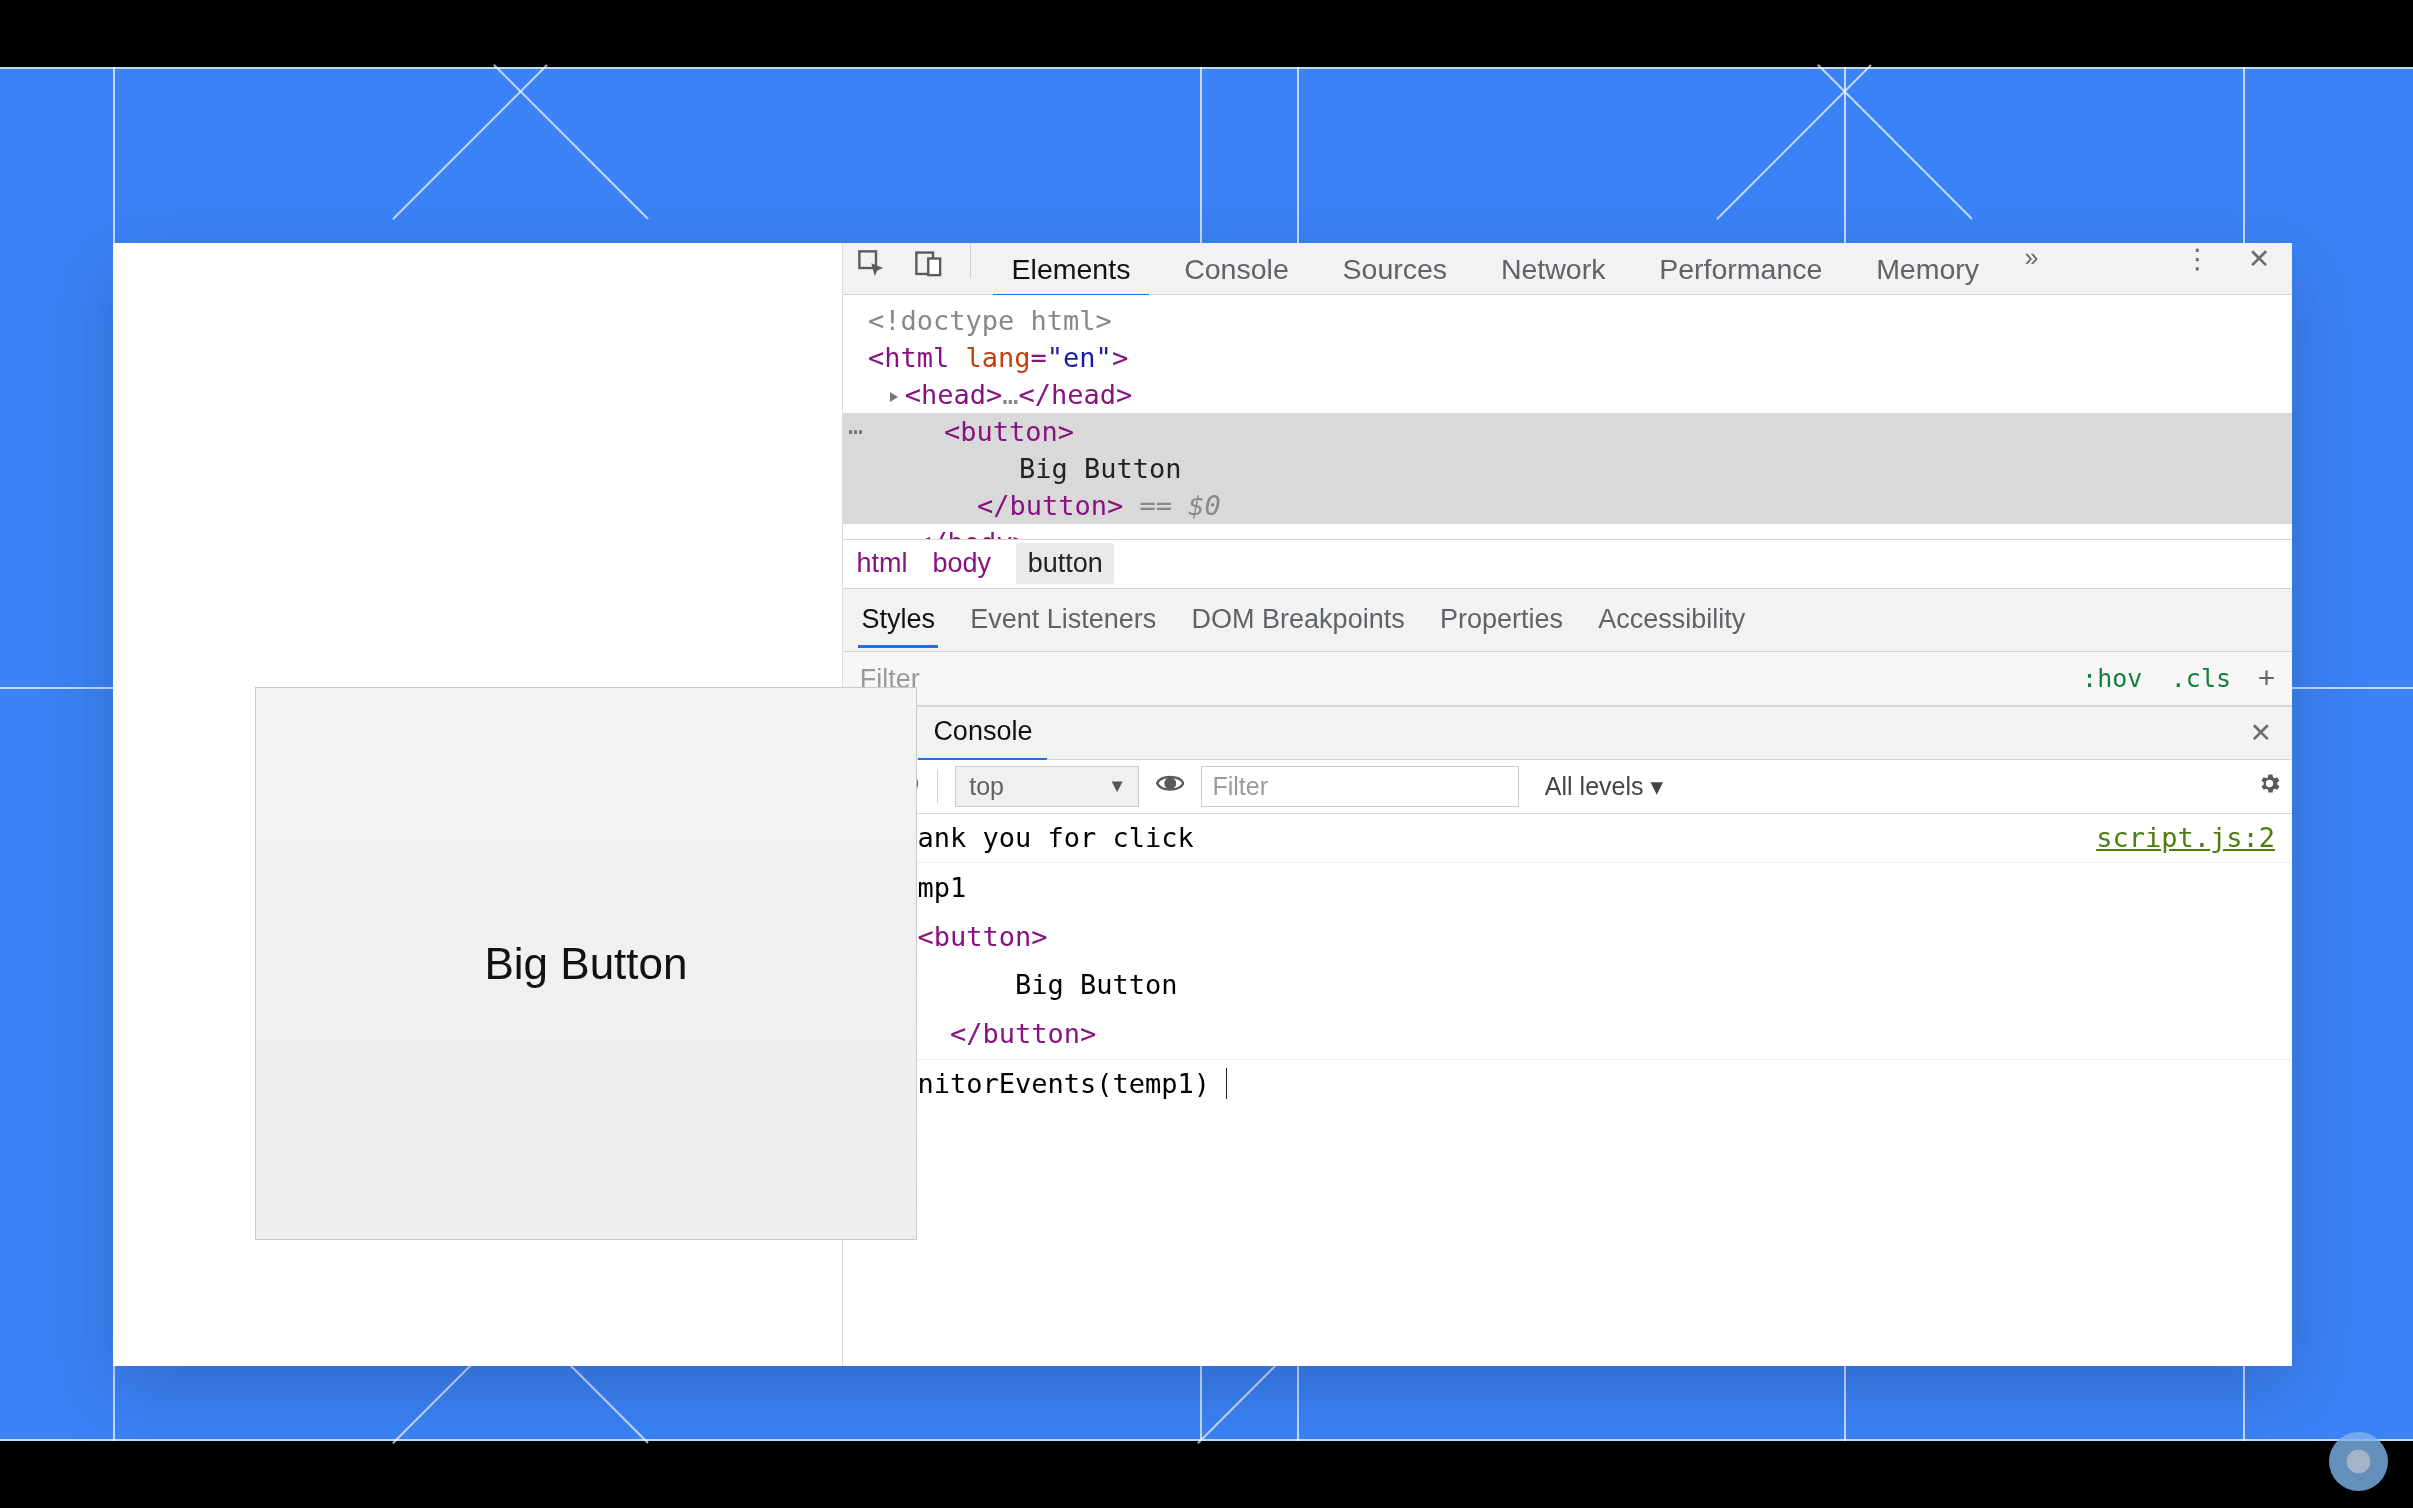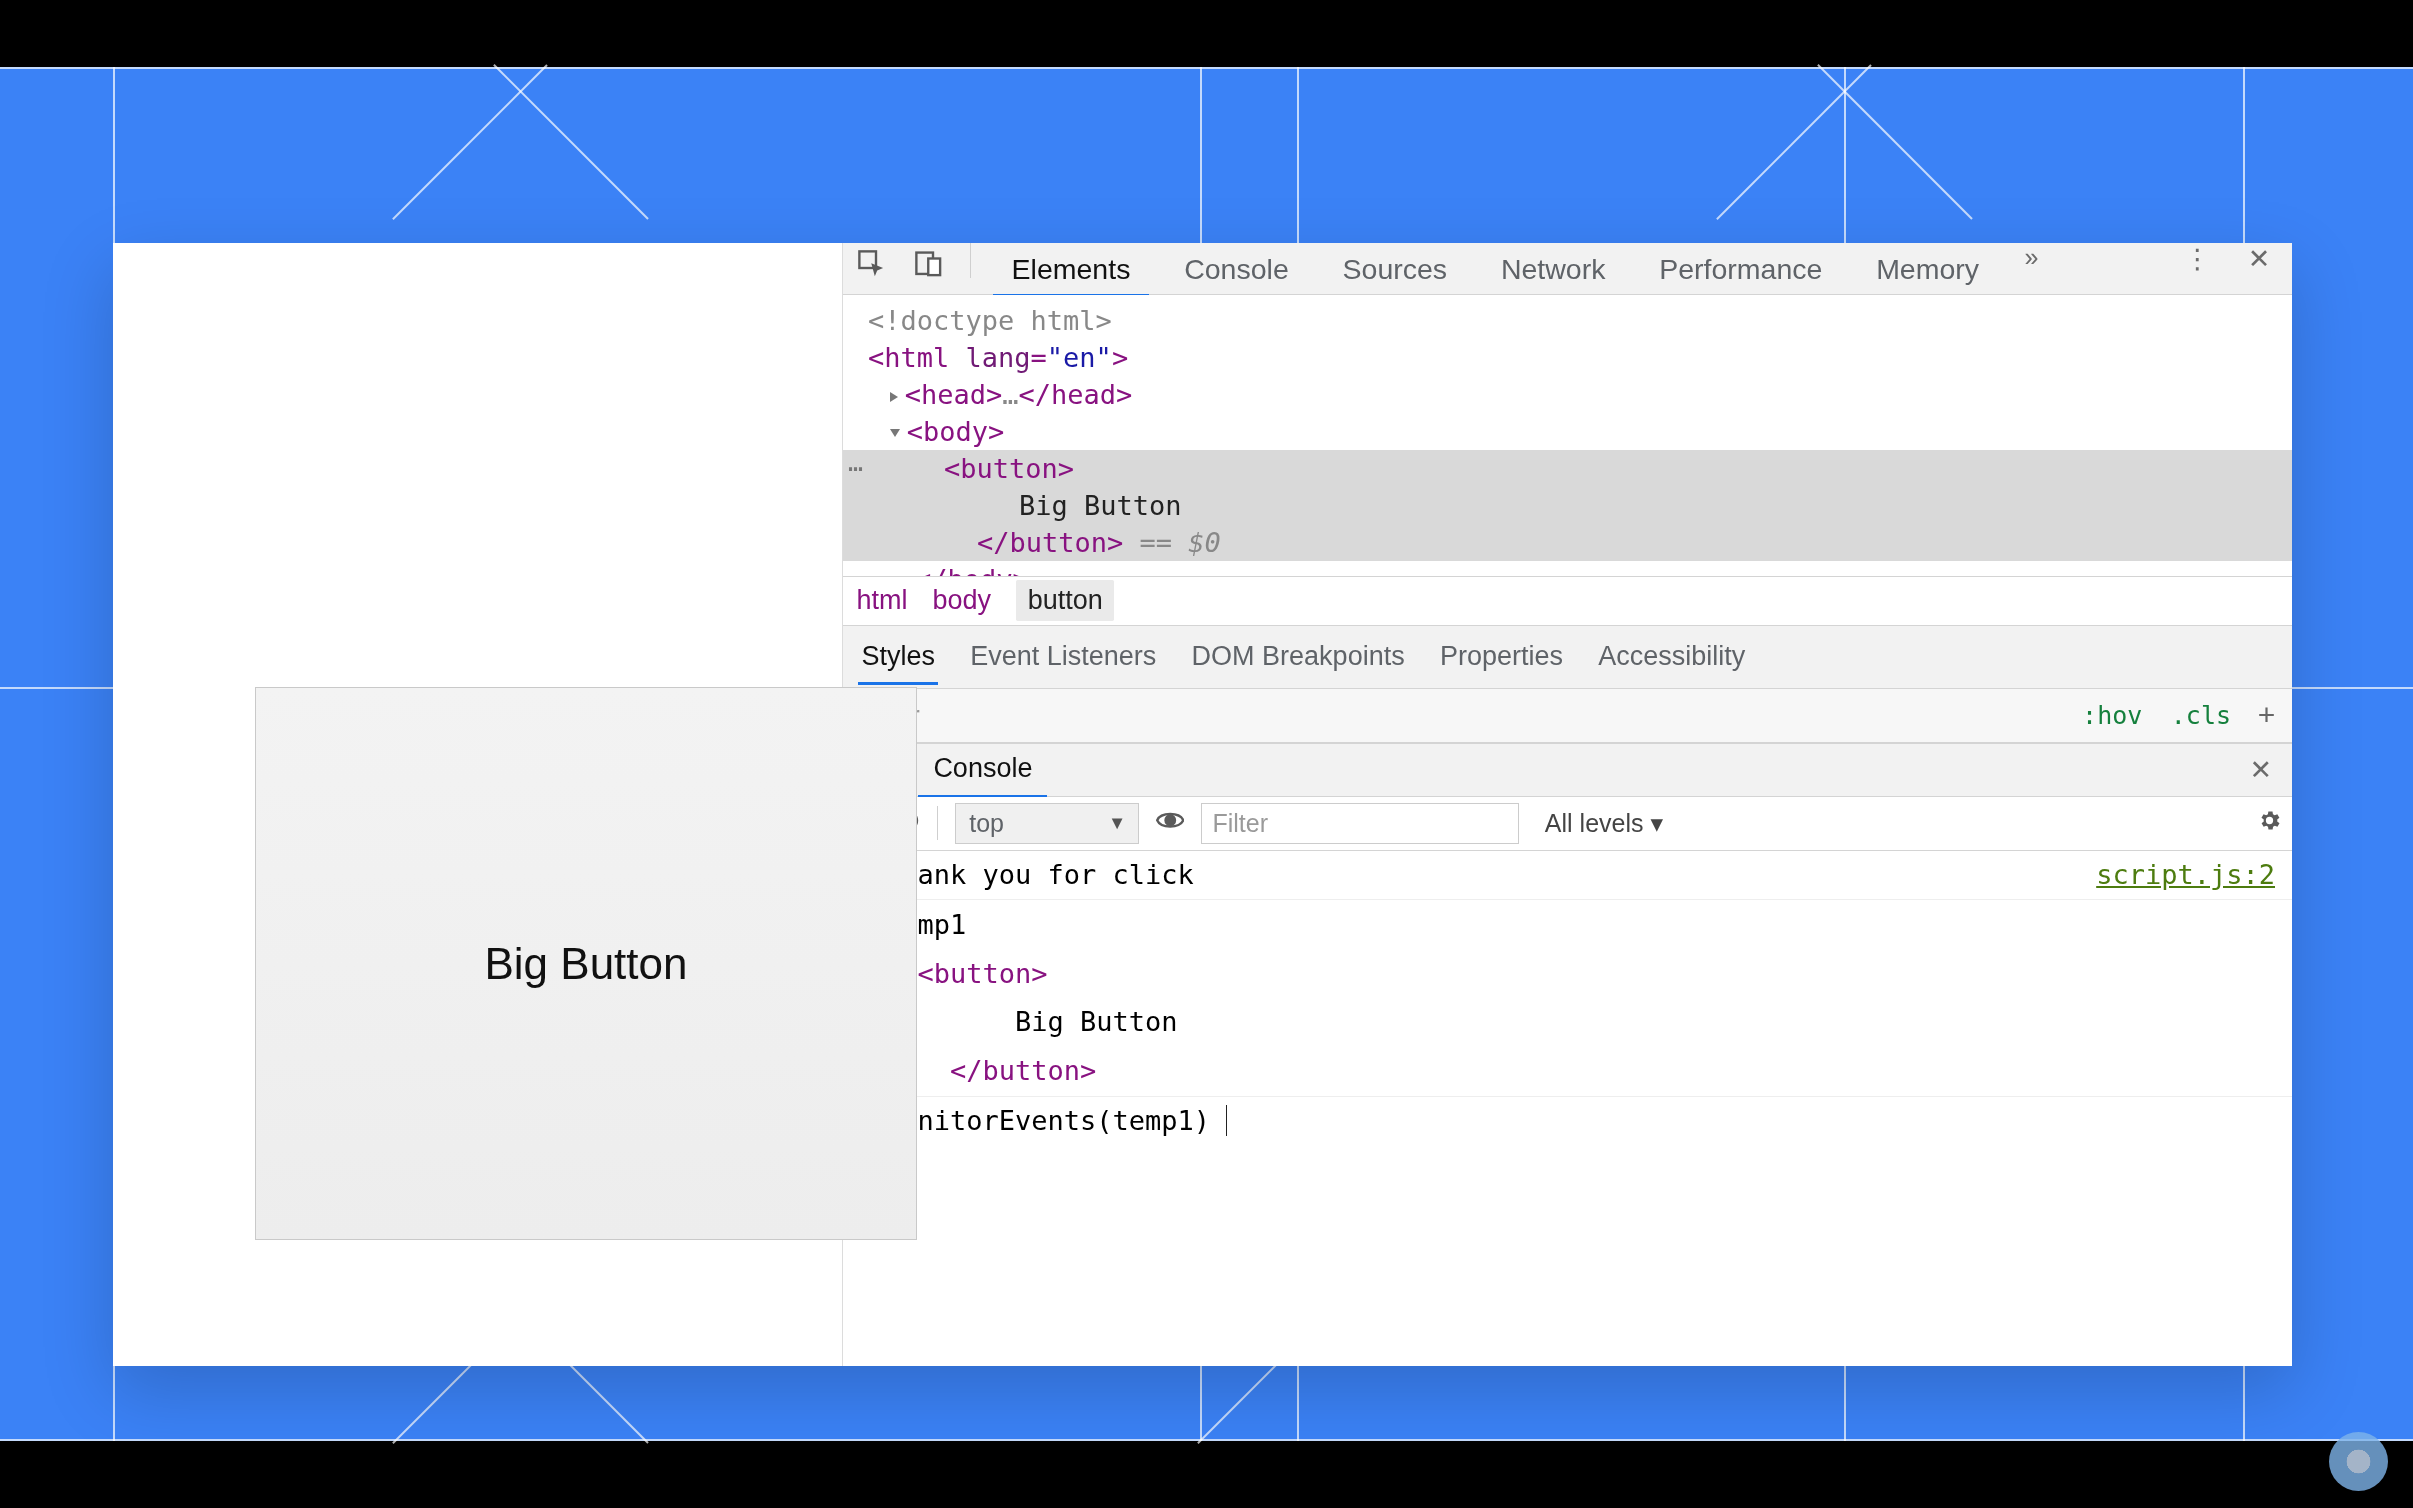--- a/index.html
+++ b/index.html
@@ -41,21 +41,21 @@
   .tab.active { color:#111; border-bottom:3.4px solid #1a73e8; padding-bottom:8.4px; }
   .dt-top .spacer { flex:1; }
   .more-tabs { font-size:25px; color:#6b6b6b; padding:0 10px; }
   .dt-top .kebab, .dt-top .close { font-size:27px; color:#6b6b6b; padding:0 10px; }
 
   
   .dom-tree { background:#fff; font-family: Menlo, Consolas, monospace; font-size:27px; line-height:37px; padding:6.7px 0 0 0; }
   .dom-line { padding-left:25px; white-space:pre; color:#222; }
   .dom-line .tag { color:#881280; }
   .dom-line .ang { color:#881280; }
-  .dom-line .attr { color:#701a75; }
+  .dom-line .attr { color:#c2410c; }
   .dom-line .attrval { color:#1a1aa6; }
   .dom-line .punc { color:#881280; }
   .dom-line .txt { color:#222; }
   .dom-line .muted { color:#888; }
   .dom-line .disc { display:inline-block; width:0; height:0; border-left:8.4px solid #777; border-top:5.9px solid transparent; border-bottom:5.9px solid transparent; margin-right:6.7px; vertical-align:1.7px; }
   .dom-line .disc.open { border-left:5.9px solid transparent; border-right:5.9px solid transparent; border-top:8.4px solid #777; border-bottom:none; width:0; height:0; vertical-align:3.4px; }
   .dom-selected { background:#d9d9d9; }
   .dom-dots { position:absolute; left:5px; color:#777; font-size:25px; }
   .dom-selected-wrap { position:relative; }
 
@@ -164,21 +164,20 @@
           <div class="more-tabs">»</div>
           <div class="spacer"></div>
           <div class="kebab">⋮</div>
           <div class="close">✕</div>
         </div>
 
         <div class="dom-tree">
           <div class="dom-line"><span class="muted">&lt;!doctype html&gt;</span></div>
           <div class="dom-line"><span class="ang">&lt;</span><span class="tag">html</span><span class="attr"> lang</span><span class="punc">=</span><span class="attrval">"en"</span><span class="ang">&gt;</span></div>
           <div class="dom-line" style="padding-left:47px"><span class="disc"></span><span class="ang">&lt;</span><span class="tag">head</span><span class="ang">&gt;</span><span class="muted">…</span><span class="ang">&lt;/head&gt;</span></div>
-          <div class="dom-line" style="padding-left:47px"><span class="disc open"></span><span class="ang">&lt;</span><span class="tag">body</span><span class="ang">&gt;</span></div>
 
           <div class="dom-selected-wrap dom-selected">
             <span class="dom-dots">⋯</span>
             <div class="dom-line" style="padding-left:101px"><span class="ang">&lt;button&gt;</span></div>
             <div class="dom-line" style="padding-left:176px"><span class="txt">Big Button</span></div>
             <div class="dom-line" style="padding-left:134px"><span class="ang">&lt;/button&gt;</span><span class="muted" style="font-style:italic"> == $0</span></div>
           </div>
           <div class="dom-line" style="padding-left:72px; height:15px; overflow:hidden"><span class="ang">&lt;/body&gt;</span></div>
         </div>
 

